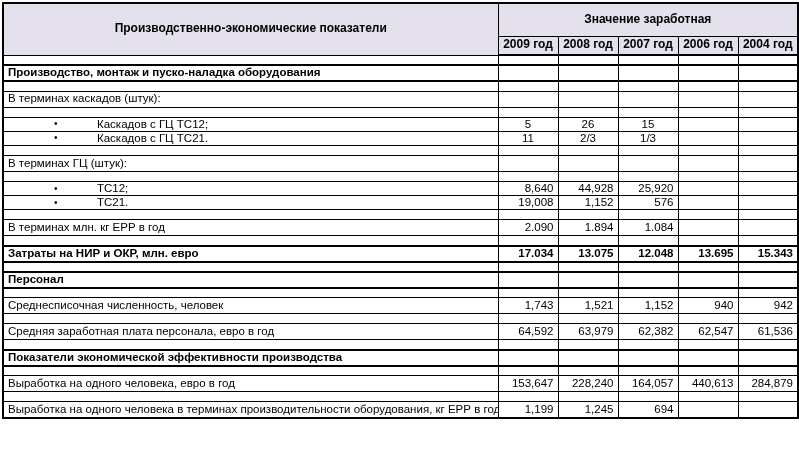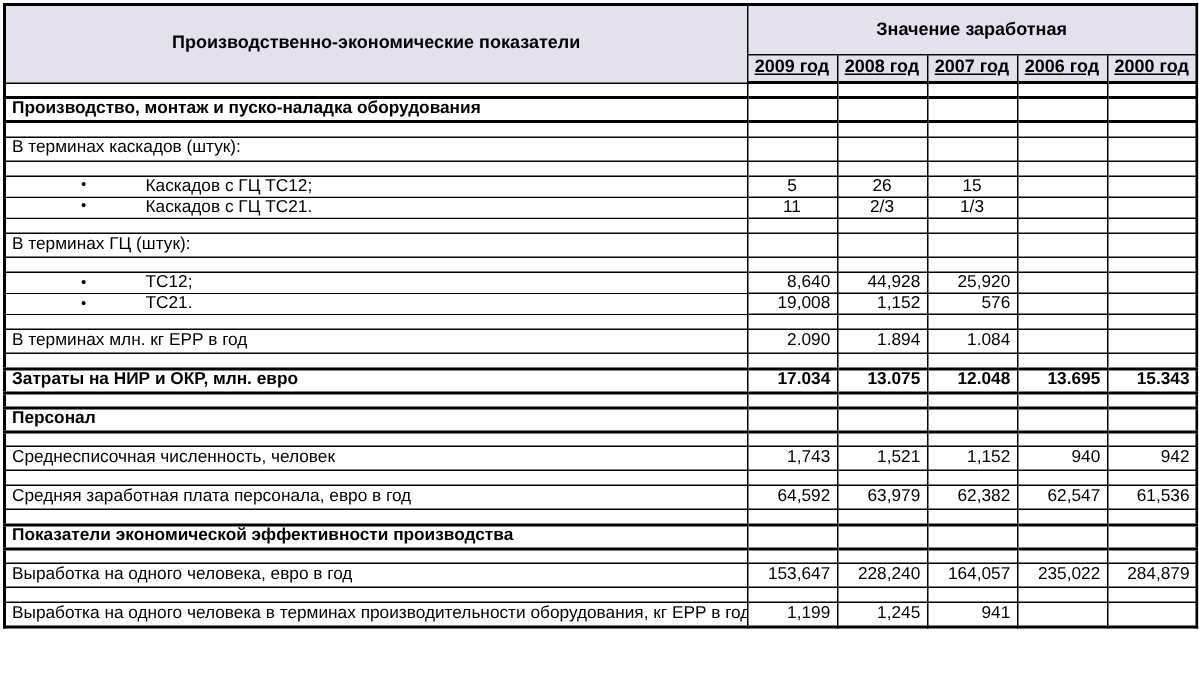--- a/index.html
+++ b/index.html
@@ -33,21 +33,21 @@
     box-sizing: border-box;
   }
   thead th {
     background: var(--header-bg, #e4e0ec);
     font-weight: bold;
     font-size: 12px;
     text-align: center;
   }
   thead tr.hdr-top { height: 33px; }
   thead tr.hdr-years { height: 19px; }
-  thead tr.hdr-years th { border-bottom: 2px solid var(--border, #000000); text-decoration: underline; }
+  thead tr.hdr-years th { border-bottom: 2px solid var(--border, #000000); }
   th.th-indicator { border-right: 1px solid var(--border, #000000); }
 
   tbody td { font-size: 11.5px; background: #ffffff; }
   td.cell-label { text-align: left; }
   td.cell-value { text-align: right; padding-right: 4px; }
 
   tr.spacer  { height: 10px; }
   tr.label   { height: 16px; margin-top: 31px; }
   tr.data    { height: 16px; }
   tr.bullet  { height: 14px; }
@@ -85,21 +85,21 @@
     <thead>
       <tr class="hdr-top">
         <th rowspan="2" class="th-indicator">Производственно-экономические показатели</th>
         <th colspan="5" class="th-group">Значение заработная</th>
       </tr>
       <tr class="hdr-years">
         <th class="th-year">2009 год</th>
         <th class="th-year">2008 год</th>
         <th class="th-year">2007 год</th>
         <th class="th-year">2006 год</th>
-        <th class="th-year">2000 год</th>
+        <th class="th-year">2004 год</th>
       </tr>
     </thead>
     <tbody>
         <tr class="spacer">
           <td class="cell-label"><span></span></td>
           <td class="cell-value"></td>
           <td class="cell-value"></td>
           <td class="cell-value"></td>
           <td class="cell-value"></td>
           <td class="cell-value"></td>
@@ -294,34 +294,34 @@
           <td class="cell-value"></td>
           <td class="cell-value"></td>
           <td class="cell-value"></td>
           <td class="cell-value"></td>
         </tr>
         <tr class="data">
           <td class="cell-label"><span>Выработка на одного человека, евро в год</span></td>
           <td class="cell-value">153,647</td>
           <td class="cell-value">228,240</td>
           <td class="cell-value">164,057</td>
-          <td class="cell-value">235,022</td>
+          <td class="cell-value">440,613</td>
           <td class="cell-value">284,879</td>
         </tr>
         <tr class="spacer">
           <td class="cell-label"><span></span></td>
           <td class="cell-value"></td>
           <td class="cell-value"></td>
           <td class="cell-value"></td>
           <td class="cell-value"></td>
           <td class="cell-value"></td>
         </tr>
         <tr class="data">
           <td class="cell-label"><span>Выработка на одного человека в терминах производительности оборудования, кг ЕРР в год</span></td>
           <td class="cell-value">1,199</td>
           <td class="cell-value">1,245</td>
-          <td class="cell-value">941</td>
+          <td class="cell-value">694</td>
           <td class="cell-value"></td>
           <td class="cell-value"></td>
         </tr>
       </tbody>
   </table>
 </div>
 
 </body></html>

